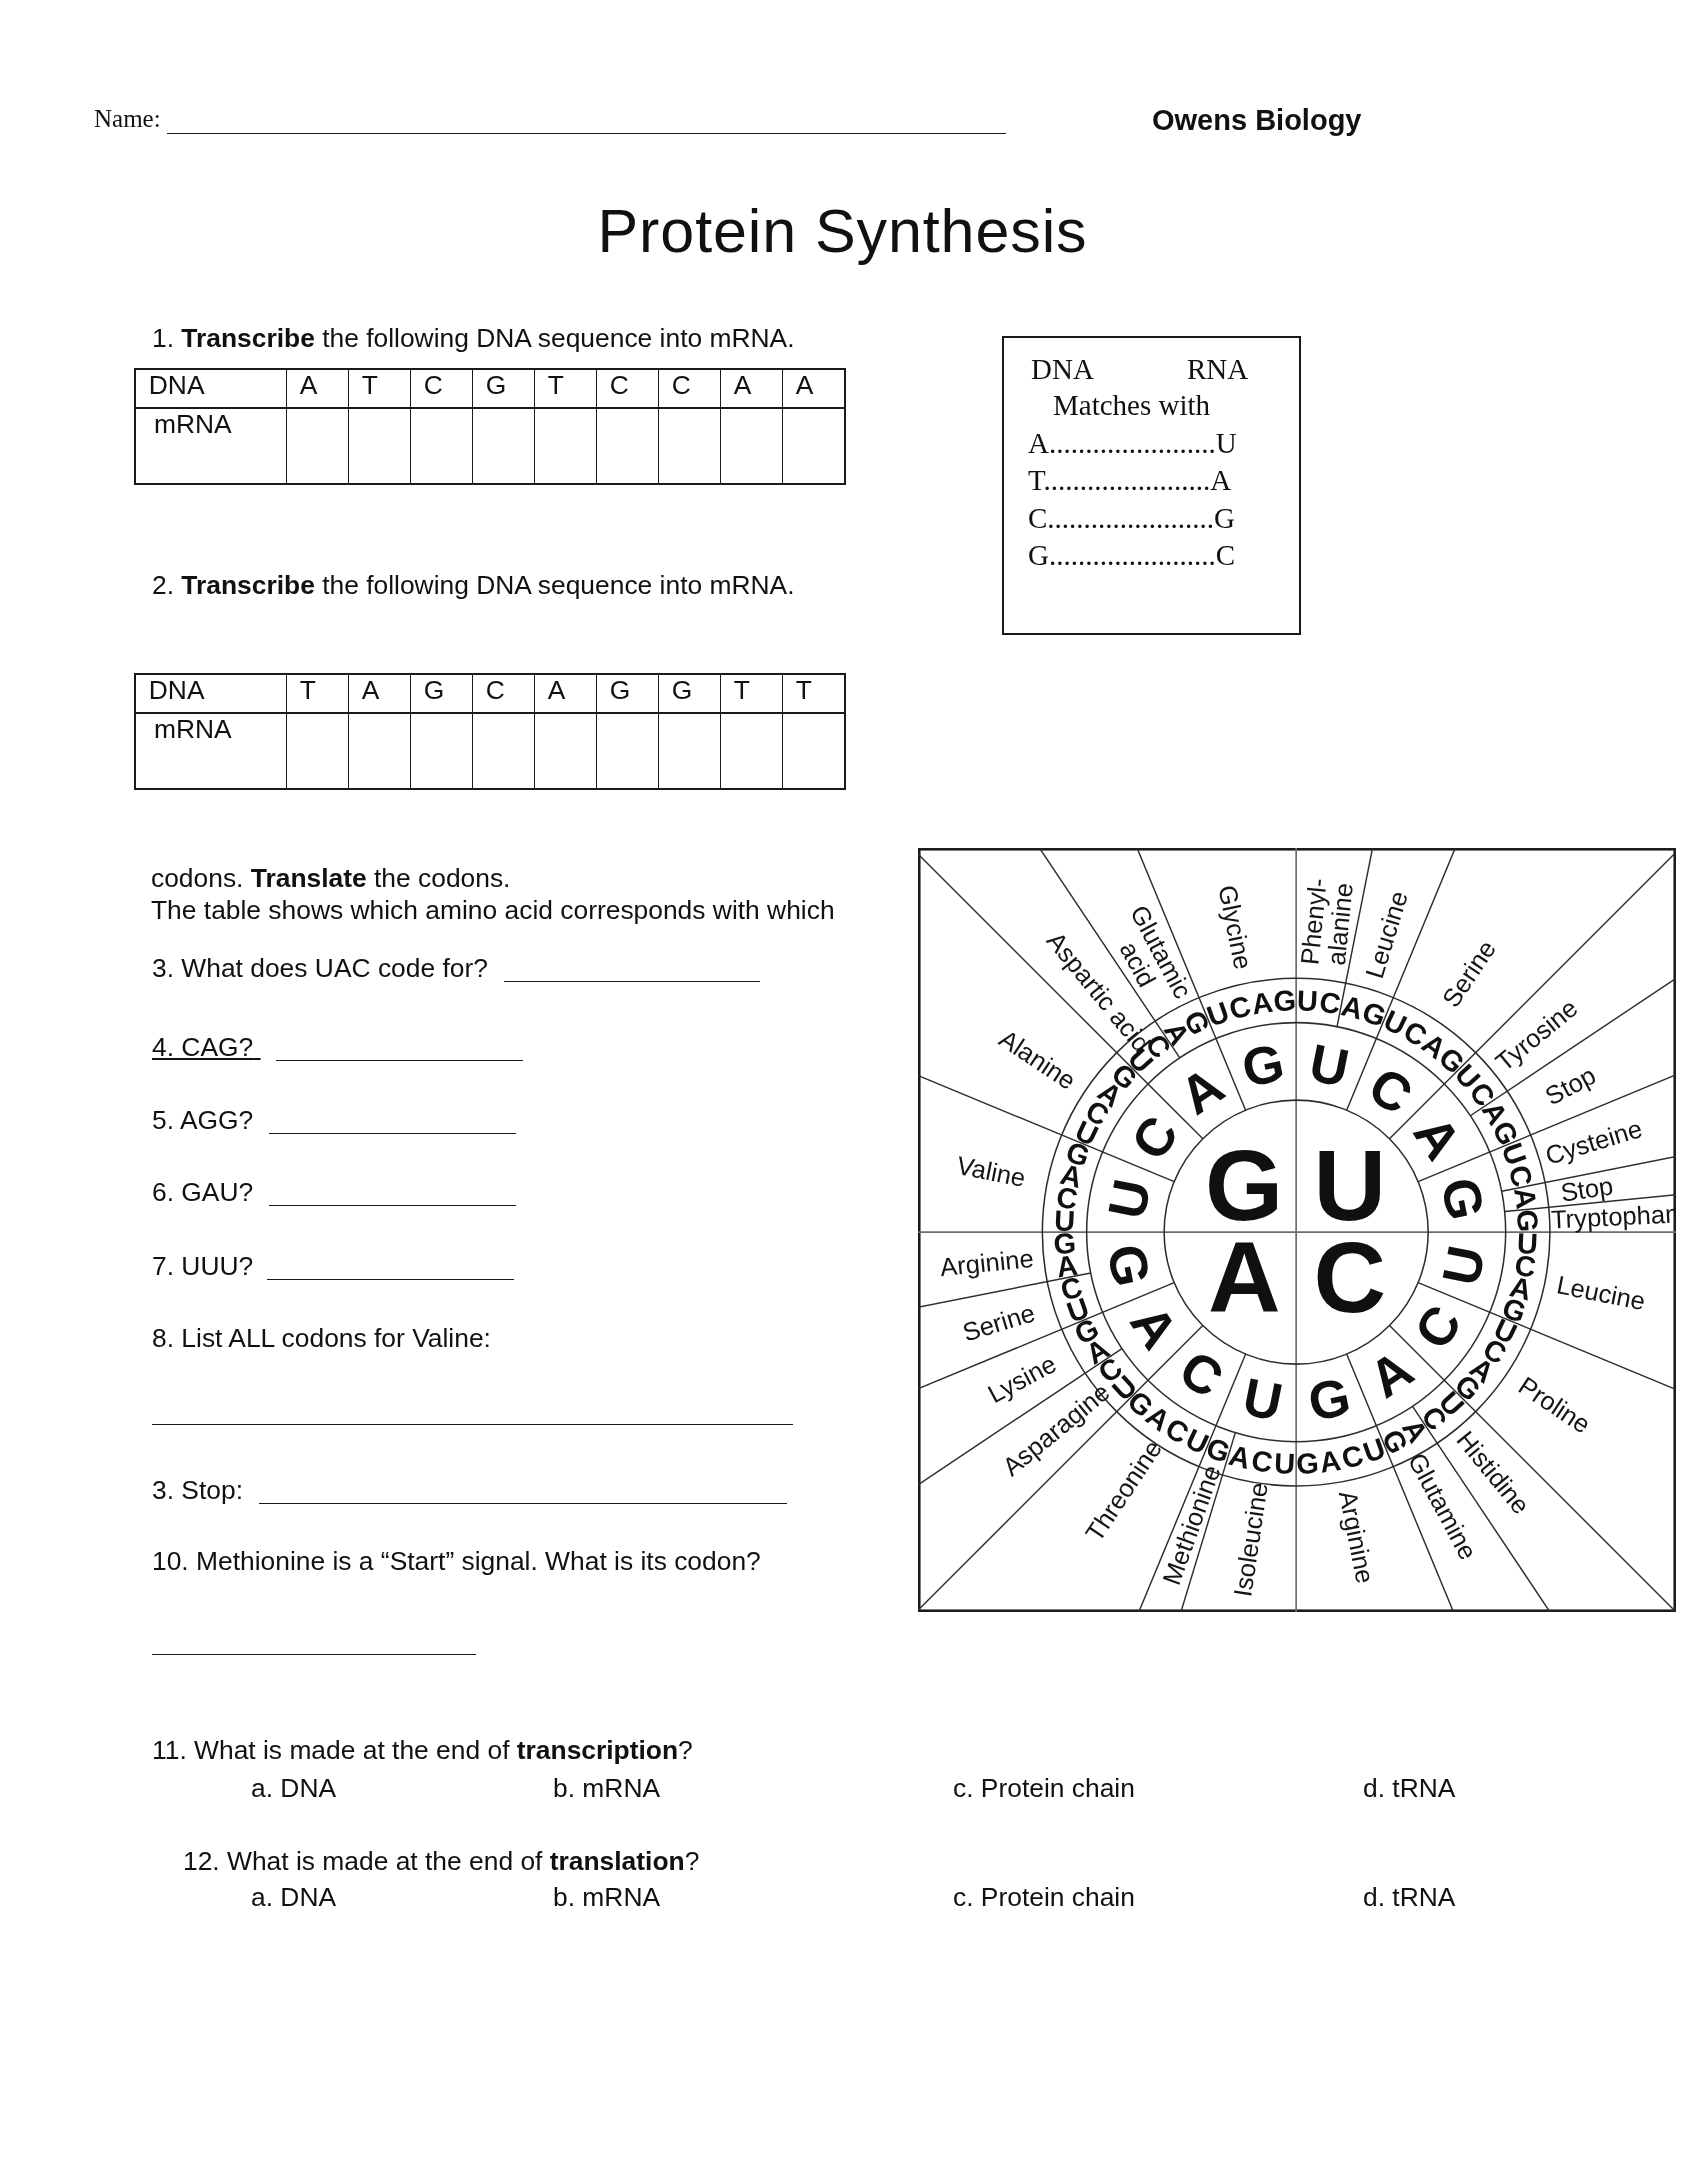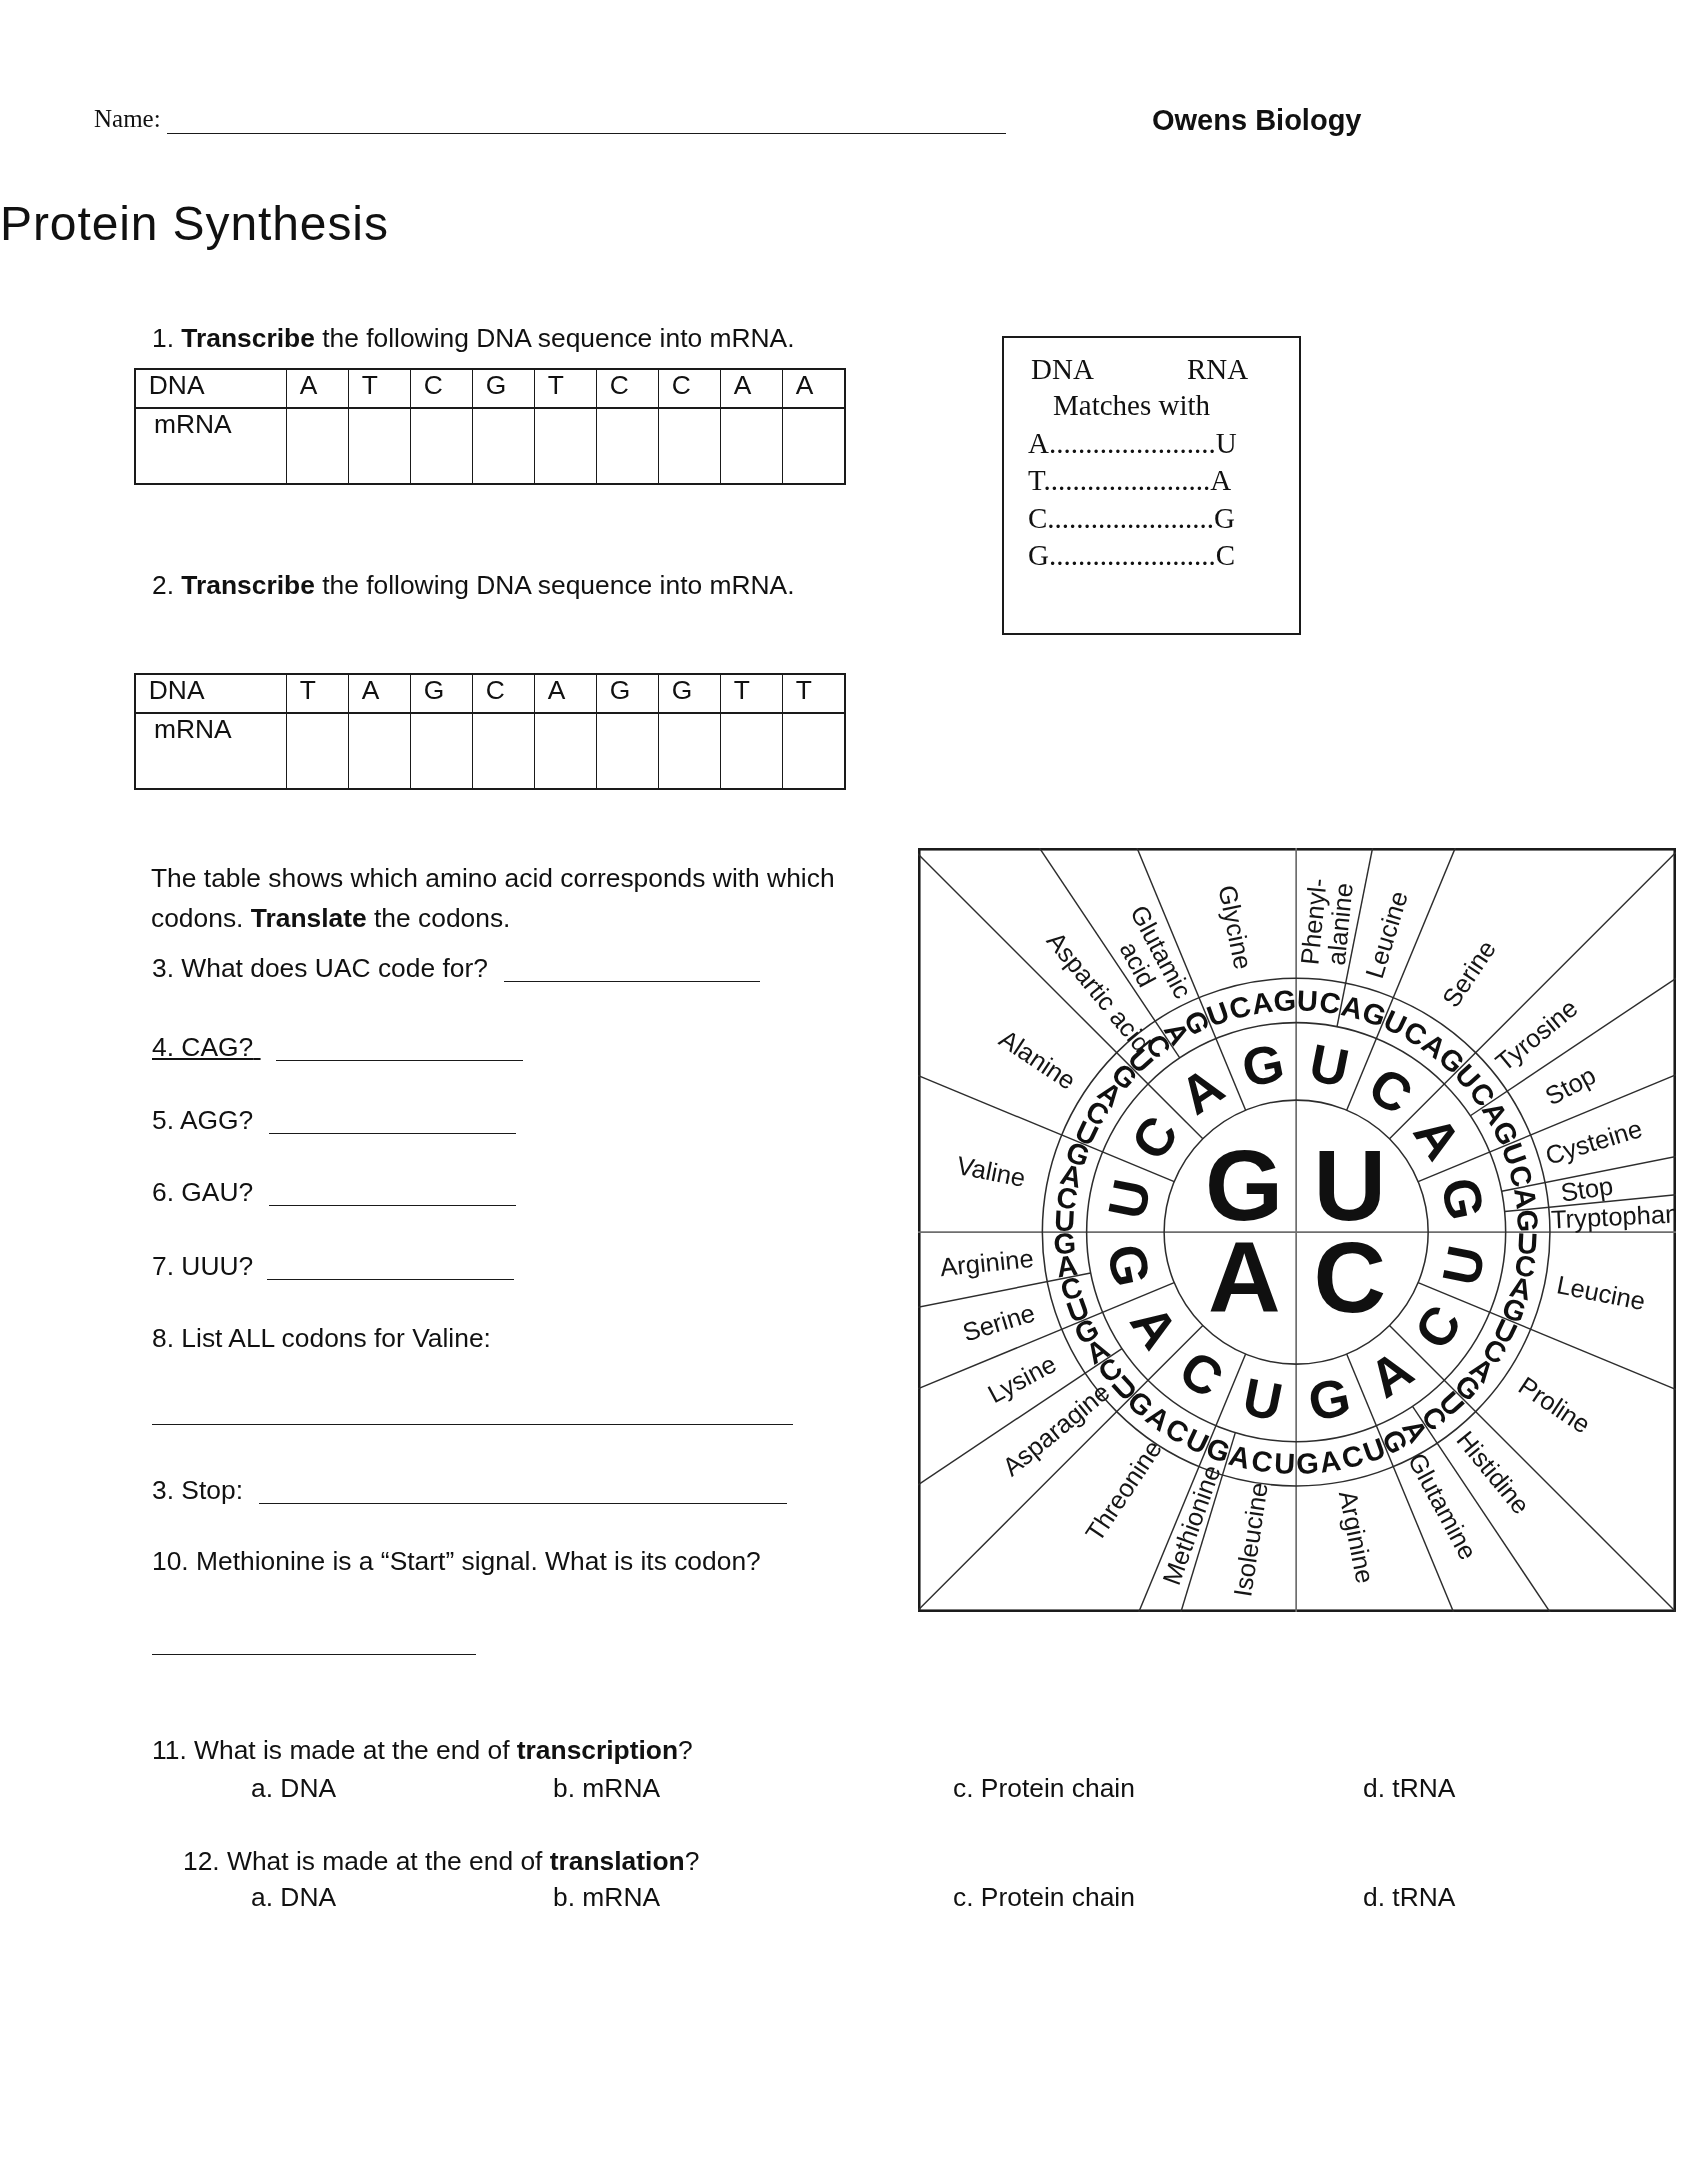--- a/index.html
+++ b/index.html
@@ -9,21 +9,21 @@
   }
   .abs{position:absolute;}
   .serif{font-family:"Liberation Serif",serif;}
   .body-txt{font-size:26.4px;line-height:32px;white-space:nowrap;}
   .b{font-weight:bold;}
   .blank{display:inline-block;border-bottom:1.7px solid #1a1a1a;height:29px;vertical-align:-5.1px;}
   
   #name-row{left:94px;top:101px;font-size:25px;}
   #name-line{width:839px;height:32px;vertical-align:-6.8px;display:inline-block;border-bottom:1.7px solid #1a1a1a;}
   #owens{left:1152px;top:104px;font-size:29px;font-weight:bold;}
-  #title{left:0;top:196px;width:100%;text-align:left;font-size:48px;letter-spacing:0.9px;font-weight:400;}
+  #title{left:0;top:196px;width:100%;text-align:center;font-size:61px;letter-spacing:0.9px;font-weight:400;}
   
   table.seq{border-collapse:collapse;table-layout:fixed;}
   table.seq td{border:1.4px solid #1a1a1a;font-size:26.4px;padding:0 0 0 12.8px;vertical-align:top;}
   table.seq td.lbl{width:132px;}
   table.seq td.cell{width:43px;}
   table.seq tr.hdr td{height:37px;border-bottom:2.2px solid #1a1a1a;}
   table.seq tr.ans td{height:74px;padding-left:18px;}
   table.seq{border:2.2px solid #1a1a1a;}
   
   #match-box{left:1002px;top:336px;width:295px;height:295px;border:2.2px solid #1a1a1a;font-size:29px;}
@@ -114,24 +114,24 @@
       <td class="cell"></td>
       <td class="cell"></td>
       <td class="cell"></td>
       <td class="cell"></td>
       <td class="cell"></td>
     </tr>
   </tbody>
     </table>
 
   <div class="abs body-txt" style="left:151px;top:862px;">
-    <div style="margin-bottom:7.7px;">The table shows which amino acid corresponds with which</div>
     <div>
       <span>codons. </span><span class="b">Translate</span><span> the codons.</span>
     </div>
+    <div style="margin-bottom:7.7px;">The table shows which amino acid corresponds with which</div>
   </div>
 
   <div class="abs body-txt" style="left:152px;top:952px;">
     <span>3. What does UAC code for?</span>
     <span class="blank" style="width:256px;margin-left:8.5px;"></span>
   </div>
   <div class="abs body-txt" style="left:152px;top:1031px;text-decoration:underline;">
     <span>4. CAG?</span>
     <span class="blank" style="width:247px;margin-left:15.3px;"></span>
   </div>

